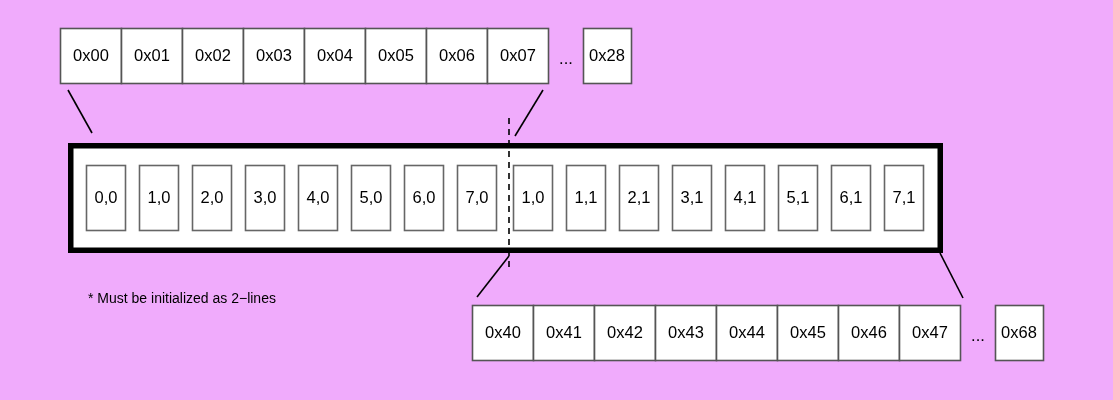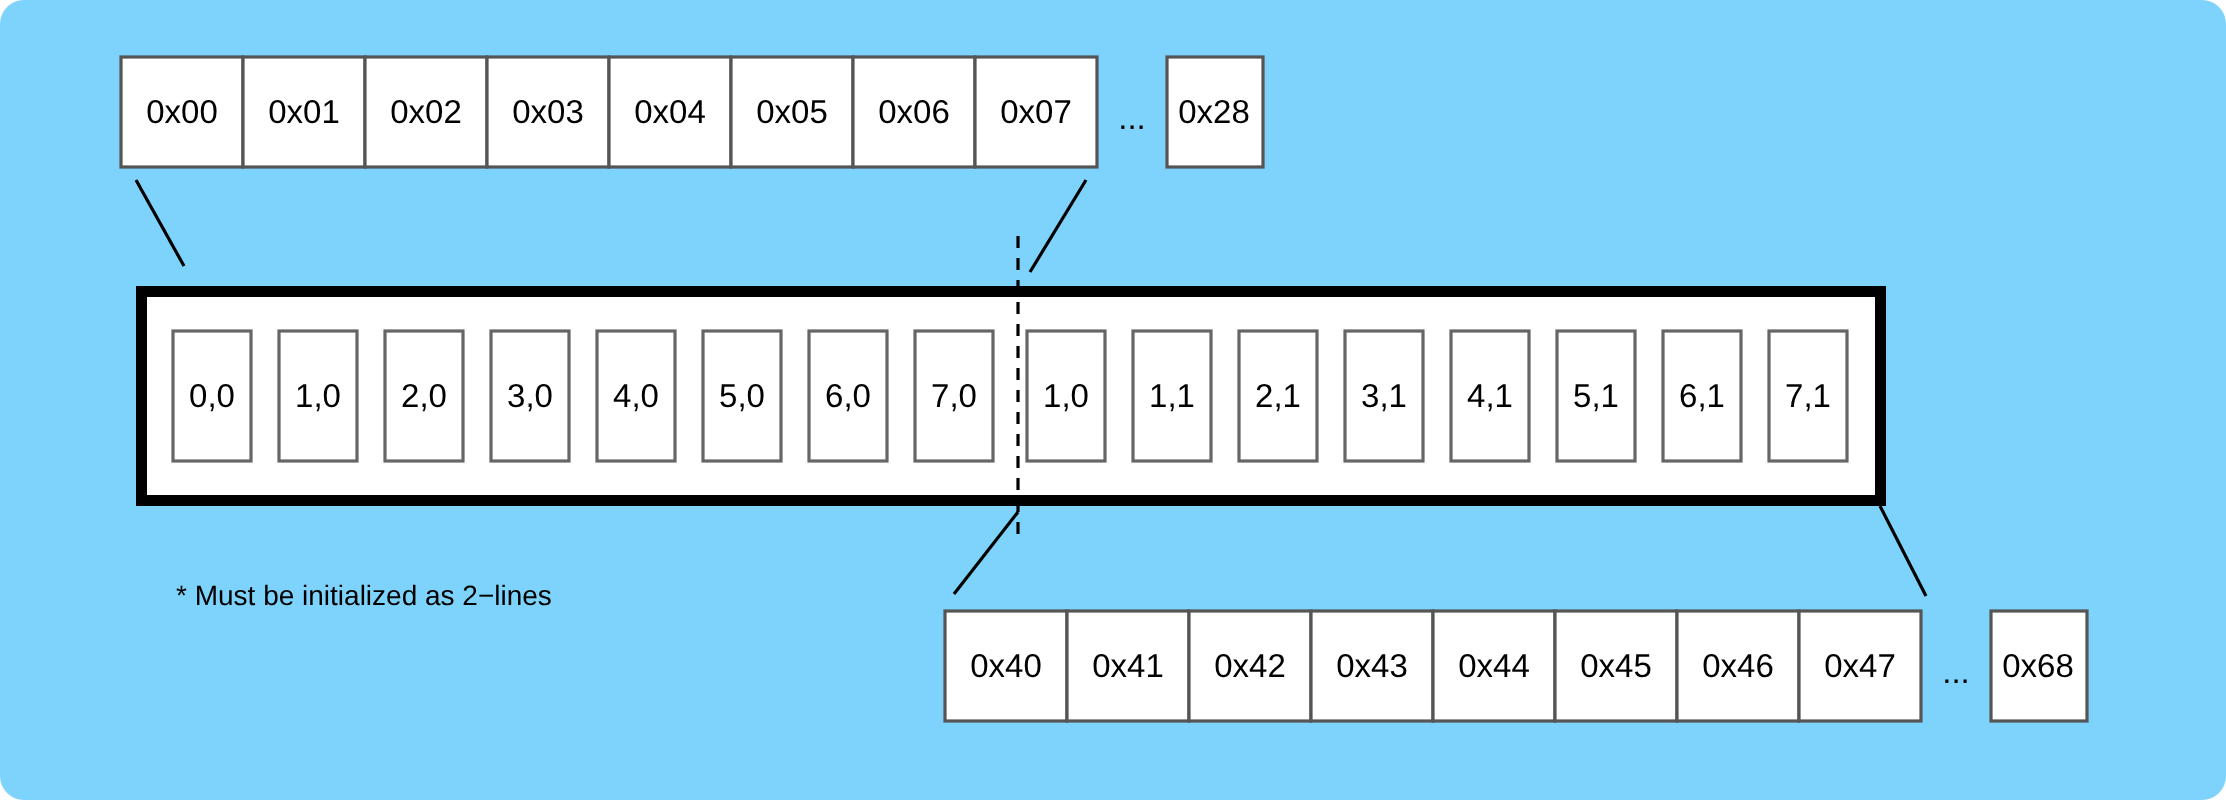--- a/index.html
+++ b/index.html
@@ -7,23 +7,22 @@
     padding: 0;
     background: #ffffff;
   }
   body {
     font-family: "Liberation Sans", sans-serif;
   }
   #diagram-root {
     position: relative;
     width: 1113px;
     height: 400px;
-    background: #7dd3fc;
+    background: #f0abfc;
     overflow: hidden;
-    border-radius: 12px;
   }
   svg#diagram-svg {
     position: absolute;
     left: 0;
     top: 0;
     width: 1113px;
     height: 400px;
   }
   .addr-cell-rect {
     fill: #ffffff;

